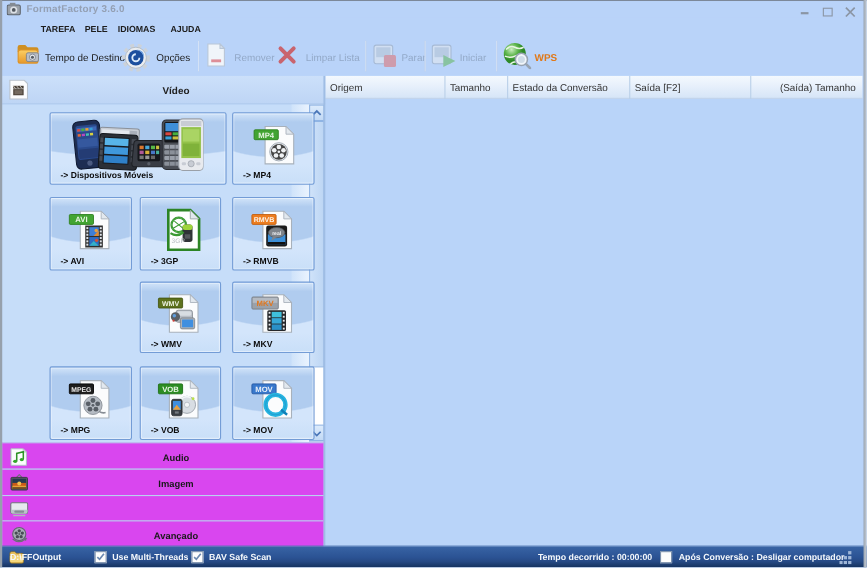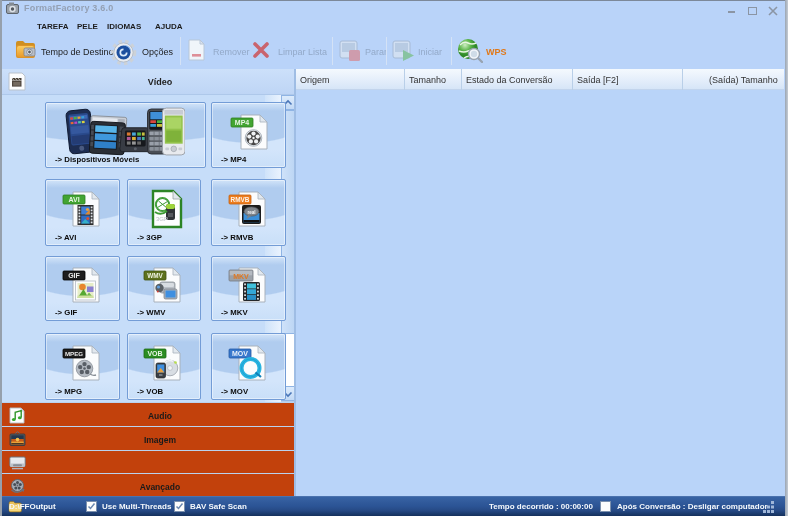--- a/index.html
+++ b/index.html
@@ -37,21 +37,21 @@
 
 .cell{position:absolute;border:1px solid #739cd6;border-radius:2px;
  background:
   linear-gradient(rgba(224,238,253,.7) 0,rgba(224,238,253,0) 8px),
   radial-gradient(102% 63% at 50% 0%,#b0ccef 0 97%,rgba(176,204,239,0) 100%),
   linear-gradient(#d3e5fb 0 72%,#c9dff8);
  box-shadow:0 0 0 1px rgba(255,255,255,.45) inset;margin-left:25px;}
 .cl{position:absolute;left:9px;bottom:3px;font-size:7.8px;font-weight:bold;color:#0a0a0a;}
 .ci{position:absolute;}
 
-.acc{position:absolute;left:2px;width:292px;height:24px;background:#c2410c;border-top:1px solid #bad2ef;}
+.acc{position:absolute;left:2px;width:292px;height:24px;background:#d946ef;border-top:1px solid #bad2ef;}
 .acc .t{position:absolute;left:22px;width:272px;top:8px;text-align:center;font-size:8.5px;font-weight:bold;color:#1a1a1a;}
 .acc svg{position:absolute;left:7px;top:4px;}
 
 #thead{left:296px;top:69px;width:488px;height:21px;background:linear-gradient(#f4f9fe,#e6effb 50%,#d6e5f7);border-bottom:1px solid #c2d4ec;}
 #thead .hc{position:absolute;top:0;height:21px;border-right:1px solid #b9cfe8;}
 #thead .ht{position:absolute;top:6px;left:4px;font-size:9px;color:#333;white-space:nowrap;}
 #rbody{left:296px;top:90px;width:488px;height:406px;background:#b9d4f9;}
 
 #sbarlow{left:0px;top:496px;width:788px;height:20px;border-top:1px solid #4a72ae;background:linear-gradient(#3863a4,#2b5394 50%,#264984 72%,#193868 92%,#16305c);}
 #sbarlow .st{position:absolute;top:5px;font-size:8px;font-weight:bold;color:#f4f8fc;}
@@ -338,36 +338,20 @@
       <rect x="1" y="7" width="22" height="9" rx="1" fill="#ed7d1f" stroke="#c35f10" stroke-width=".8"></rect>
       <text x="12" y="14" font-size="6.4" font-weight="bold" fill="#fdf3e8" text-anchor="middle">RMVB</text>
       <rect x="14" y="17" width="19" height="19" rx="2" fill="#1b1b1b"></rect>
       <rect x="15.5" y="25" width="16" height="9.5" fill="#3c8fd8"></rect>
       <rect x="15.5" y="32" width="16" height="2.5" fill="#111"></rect>
       <ellipse cx="23.5" cy="23.5" rx="7.5" ry="4.6" fill="#7e848b" stroke="#55595e" stroke-width=".7"></ellipse>
       <path d="M20 27 l-1.5 4 l5-3z" fill="#7e848b"></path>
       <text x="23.5" y="25.6" font-size="4.6" font-weight="bold" fill="#f2f4f6" text-anchor="middle">real</text>
     </svg>
     <div class="cl">-&gt; RMVB</div>
-  </div>
-  <div class="cell" style="left:20px;top:256px;width:75px;height:65px;">
-    <svg class="ci" style="left:16px;top:7px" width="44" height="42" viewBox="0 0 44 42">
-      <path d="M11 4 h19 l7 7 v27 h-26z" fill="#fbfcfd" stroke="#a8b1bb"></path>
-      <path d="M30 4 l7 7 h-7z" fill="#e2e8ee" stroke="#a8b1bb" stroke-width=".8"></path>
-      <rect x="1" y="7" width="22" height="9" rx="1" fill="#1e1e1e" stroke="#000" stroke-width=".8"></rect>
-      <text x="12" y="14" font-size="7" font-weight="bold" fill="#e8e8e8" text-anchor="middle">GIF</text>
-      <rect x="13.5" y="17" width="20" height="19" fill="#fdfdfd" stroke="#b2bac2" stroke-width=".8"></rect>
-      <rect x="15.5" y="19" width="16" height="15" fill="#e6edc8"></rect>
-      <rect x="25" y="22.5" width="6.5" height="5.5" fill="#8a7fd0"></rect>
-      <circle cx="20.5" cy="23" r="3.3" fill="#e8862c"></circle>
-      <path d="M15.5 34 l6-9 l5 9z" fill="#56a832"></path>
-      <path d="M23 34 l4-5.5 l4.5 5.5z" fill="#74b84a"></path>
-      <rect x="15.5" y="31.5" width="16" height="2.5" fill="#cfe0a0"></rect>
-    </svg>
-    <div class="cl">-&gt; GIF</div>
   </div>
   <div class="cell" style="left:102px;top:256px;width:74px;height:65px;">
     <svg class="ci" style="left:15px;top:7px" width="44" height="42" viewBox="0 0 44 42">
       <path d="M11 4 h19 l7 7 v27 h-26z" fill="#fbfcfd" stroke="#a8b1bb"></path>
       <path d="M30 4 l7 7 h-7z" fill="#e2e8ee" stroke="#a8b1bb" stroke-width=".8"></path>
       <rect x="1" y="7" width="22" height="9" rx="1" fill="#5d711d" stroke="#43530f" stroke-width=".8"></rect>
       <text x="12" y="14" font-size="6.4" font-weight="bold" fill="#eef2e2" text-anchor="middle">WMV</text>
       <rect x="17" y="18" width="15" height="11" rx="2" fill="#b9bfc7" stroke="#80868e" stroke-width=".7"></rect>
       <rect x="18" y="19" width="13" height="4" rx="1.5" fill="#d8dde2"></rect>
       <circle cx="16.5" cy="24" r="4.2" fill="#5a6066"></circle>

